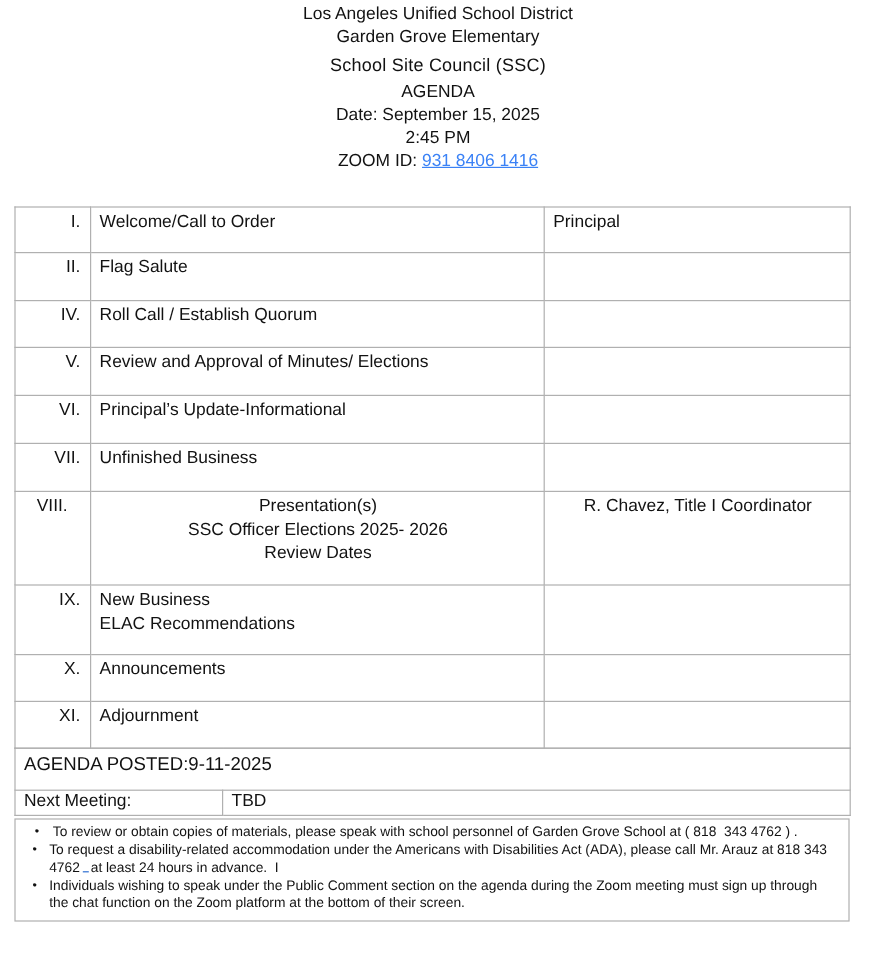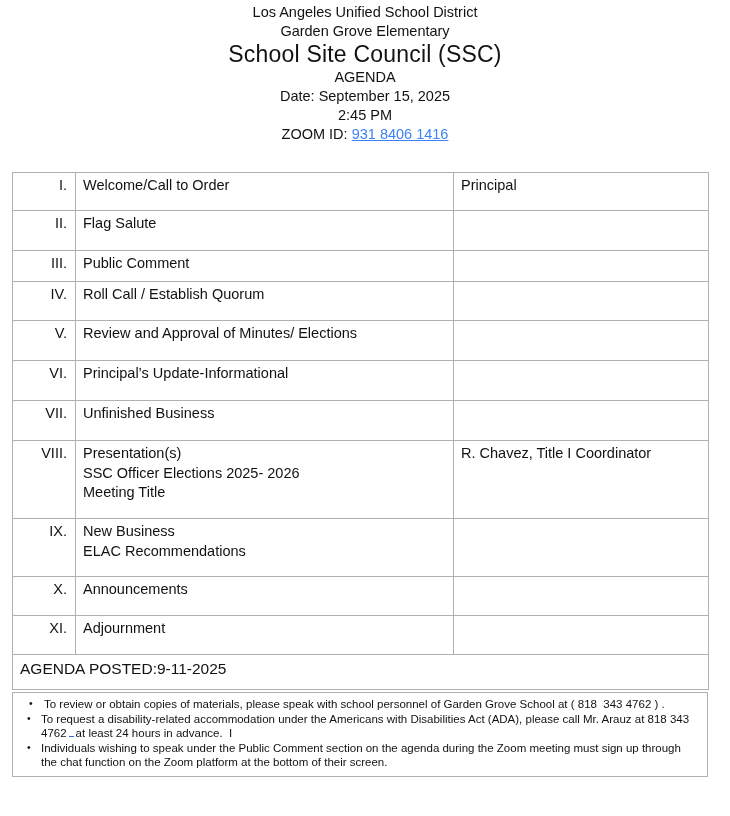--- a/index.html
+++ b/index.html
@@ -7,21 +7,21 @@
     width:730px; height:816px;
     font-family:"Liberation Sans", sans-serif;
     color:#121212;
     -webkit-font-smoothing:antialiased;
   }
   .page { position:relative; width:730px; height:816px; overflow:hidden; background:#fff; }
 
   
   .header { text-align:center; padding-top:3px; }
   .h-sm   { font-size:14.5px; line-height:19px; }
-  .h-title{ font-size:23px; line-height:27px; letter-spacing:0.2px; }
+  .h-title{ font-size:15px; line-height:27px; letter-spacing:0.2px; }
   .zoom-line a {
     color:#3b82f6; text-decoration:underline; cursor:pointer;
   }
 
   
   .tables { margin:28px 0 0 12px; width:696px; }
   table { border-collapse:collapse; table-layout:fixed; width:696px; }
   td {
     border:1px solid #b0b0b0;
     vertical-align:top;
@@ -32,21 +32,21 @@
   }
   td.num { text-align:right; padding-right:8px; }
 
   .r0 td { height:31px; }
   .r1 td { height:33px; }
   .r2 td { height:24px; }
   .r3 td { height:32px; }
   .r4 td { height:33px; }
   .r5 td { height:33px; }
   .r6 td { height:33px; }
-  .r7 td { height:71px; }
+  .r7 td { height:71px;text-align:center; }
   .r8 td { height:51px; }
   .r9 td { height:32px; }
   .r10 td { height:32px; }
 
   table.ft { margin-top:-1px;border-radius:18px; }
   td.posted { height:27px; font-size:15.5px; padding-top:4px; }
   td.nm { height:13px; padding-top:1px; padding-bottom:2px; font-size:14.5px; line-height:17px; }
 
   
   .notes {
@@ -99,27 +99,20 @@
             </td>
         <td>Principal</td>
       </tr>
       <tr class="r1">
         <td class="num">II.</td>
         <td>
               <div>Flag Salute</div>
             </td>
         <td></td>
       </tr>
-      <tr class="r2">
-        <td class="num">III.</td>
-        <td>
-              <div>Public Comment</div>
-            </td>
-        <td></td>
-      </tr>
       <tr class="r3">
         <td class="num">IV.</td>
         <td>
               <div>Roll Call / Establish Quorum</div>
             </td>
         <td></td>
       </tr>
       <tr class="r4">
         <td class="num">V.</td>
         <td>
@@ -139,21 +132,21 @@
         <td>
               <div>Unfinished Business</div>
             </td>
         <td></td>
       </tr>
       <tr class="r7">
         <td class="num">VIII.</td>
         <td>
           <div>Presentation(s)</div>
           <div>SSC Officer Elections 2025- 2026</div>
-          <div>Meeting Title</div>
+          <div>Review Dates</div>
         </td>
         <td>R. Chavez, Title I Coordinator</td>
       </tr>
       <tr class="r8">
         <td class="num">IX.</td>
         <td>
           <div>New Business</div>
           <div>ELAC Recommendations</div>
         </td>
         <td></td>
@@ -176,20 +169,24 @@
       </table>
 
     <table class="ft">
       <colgroup>
           <col style="width:173px">
           <col style="width:523px">
         </colgroup>
       <tbody>
           <tr>
         <td class="posted" colspan="2">AGENDA POSTED:9-11-2025</td>
+      </tr>
+      <tr>
+        <td class="nm">Next Meeting:</td>
+        <td class="nm">TBD</td>
       </tr>
     </tbody>
       </table>
 
     <div class="notes">
       <ul>
         <li>
           <span class="b">•</span>
           <span class="note-text">To review or obtain copies of materials, please speak with school personnel of Garden Grove School at ( 818  343 4762 ) .</span>
         </li>

